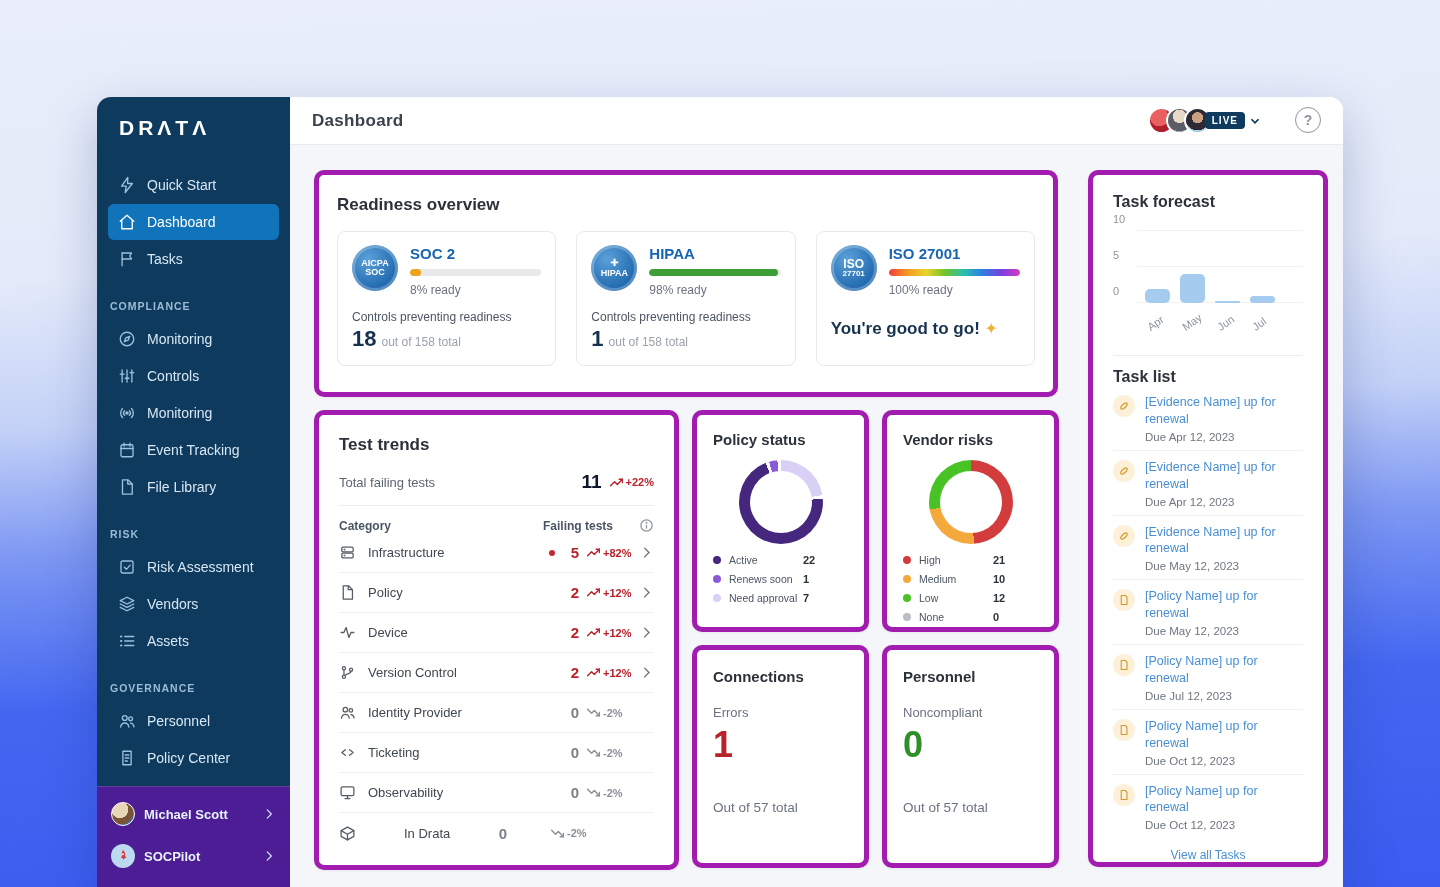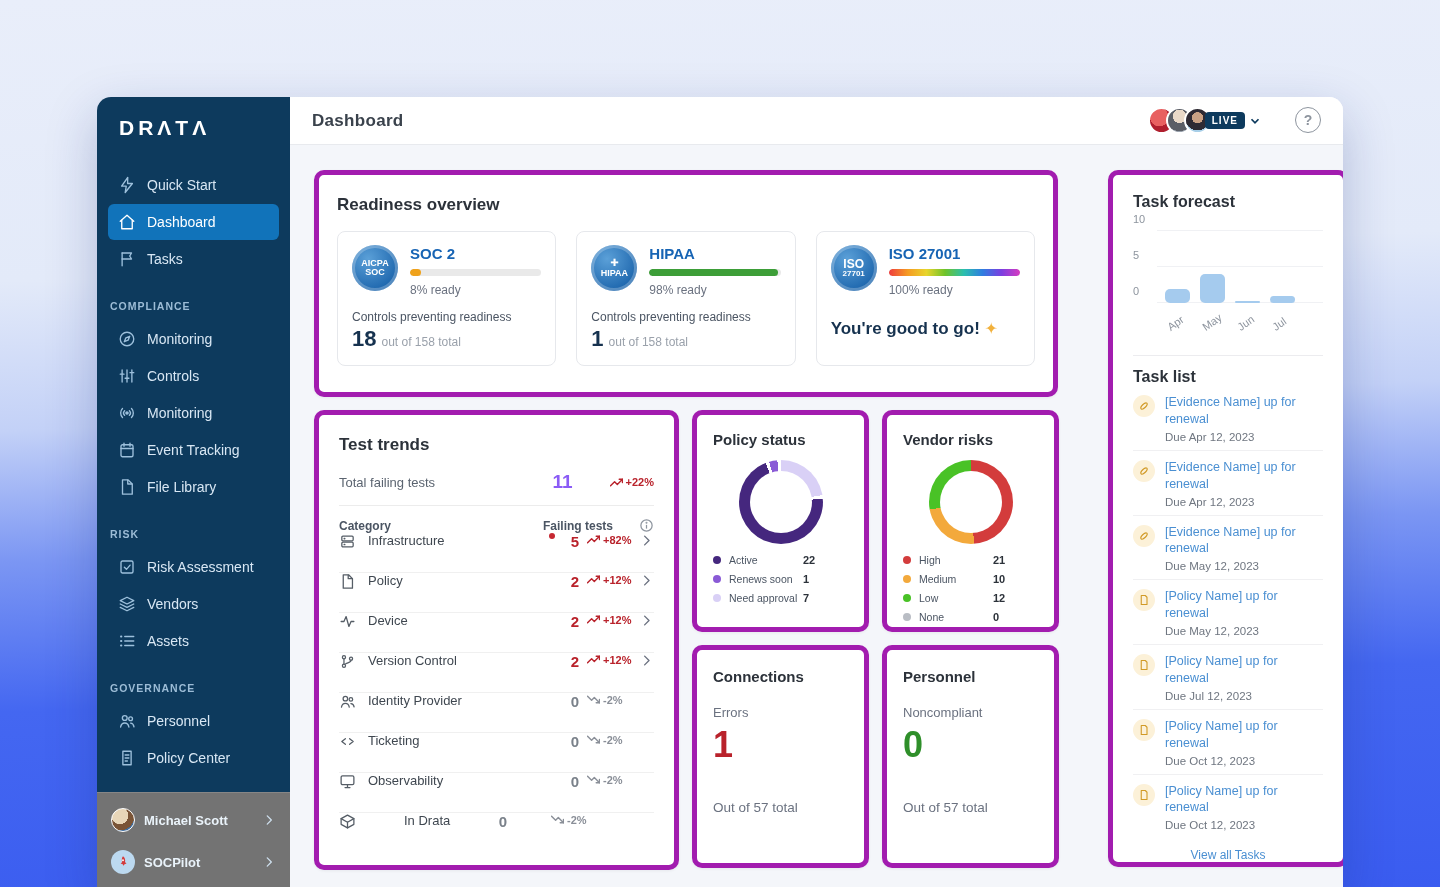--- a/index.html
+++ b/index.html
@@ -17,21 +17,21 @@
   }
   
   .sidebar { width:193px; min-width:193px; background:#0d3a5d; display:flex; flex-direction:column; color:#d6e6f4; }
   .logo { font-size:21px; font-weight:bold; color:#fff; letter-spacing:4px; padding:19px 0 0 22px; }
   .nav { flex:1; overflow:hidden; padding-top:26px; }
   .nav-section-label { font-size:10.5px; letter-spacing:1px; color:#9cbcd6; padding:22px 0 8px 13px; font-weight:bold; }
   .nav-item { display:flex; align-items:center; gap:11px; height:36px; margin:1px 11px; padding:0 10px; border-radius:6px; font-size:14px; color:#d8e7f4; cursor:pointer; }
   .nav-item .ic { width:18px; height:18px; color:#9dc0dc; flex:0 0 18px; display:flex; }
   .nav-item.active { background:#1173ba; color:#fff; }
   .nav-item.active .ic { color:#fff; }
-  .sb-footer { border-top:1px solid rgba(255,255,255,.14); background:#737373; padding:6px 0 4px; }
+  .sb-footer { border-top:1px solid rgba(255,255,255,.14); background:#4c1d95; padding:6px 0 10px; }
   .sb-footer-row { display:flex; align-items:center; gap:9px; height:42px; padding:0 14px; font-size:13px; font-weight:bold; color:#eaf3fa; cursor:pointer; }
   .sb-footer-row .spacer { flex:1; }
   .chev { width:14px; height:14px; color:#cfe0ee; display:flex; }
   .avatar-sm { width:24px; height:24px; border-radius:50%; flex:0 0 24px; }
   .avatar-michael { background:radial-gradient(circle at 35% 30%,#e8d6b8 0 40%,#7a5436 41% 70%,#3f6d9e 71%); border:1px solid #fff; }
   .avatar-socpilot { background:#bcd9f0; display:flex; align-items:center; justify-content:center; }
   
   .main { flex:1; display:flex; flex-direction:column; background:#f4f6fa; }
   .topbar { height:48px; background:#fff; border-bottom:1px solid #e8eaee; display:flex; align-items:center; padding:0 22px; }
   .page-title { font-size:17px; font-weight:bold; color:#3a424c; letter-spacing:.3px; }
@@ -64,30 +64,30 @@
   .fw-fill { height:100%; border-radius:4px; }
   .fw-pct { font-size:12px; color:#6b7280; margin-top:7px; }
   .fw-sub { font-size:12px; color:#4b5563; margin-top:13px; }
   .fw-count { margin-top:2px; }
   .fw-count .n { font-size:22px; font-weight:bold; color:#16324f; }
   .fw-count .s { font-size:12px; color:#9aa1ab; margin-left:5px; }
   .fw-msg { font-size:17px; font-weight:bold; color:#16324f; margin-top:22px; }
   .sparkle { color:#f2b13c; font-size:16px; }
   
   #testtrends { left:24px; top:265px; width:365px; height:460px; padding:20px 20px 10px; }
-  .tt-total { display:flex; align-items:center; margin-top:16px; padding-bottom:12px; border-bottom:1px solid #ececec;gap:29px; }
+  .tt-total { display:flex; align-items:center; margin-top:16px; padding-bottom:12px; border-bottom:1px solid #ececec; }
   .tt-total-label { font-size:13px; color:#5b6470; flex:1; }
-  .tt-total-value { font-size:19px; font-weight:bold; color:#8b5cf6; margin-right:8px; }
+  .tt-total-value { font-size:19px; font-weight:bold; color:#0f172a; margin-right:8px; }
   .trend { display:flex; align-items:center; gap:3px; font-size:11px; font-weight:bold; }
   .trend.up { color:#b9222b; } .trend.down { color:#8a8f98; }
   .trend svg { width:13px; height:13px; }
   .tt-head { display:flex; align-items:center; margin-top:12px; font-size:12px; font-weight:bold; color:#4b5563; }
   .tt-head .c1 { flex:1; } .tt-head .c2 { }
   .info-ic { width:15px; height:15px; color:#8d949e; margin-left:26px; display:flex; }
-  .tt-row { display:flex; align-items:flex-start; height:40px; border-bottom:1px solid #f0f0f0; cursor:pointer; }
+  .tt-row { display:flex; align-items:center; height:40px; border-bottom:1px solid #f0f0f0; cursor:pointer; }
   .tt-row:last-child { border-bottom:none;gap:36px; }
   .tt-row .ic { width:17px; height:17px; color:#555d66; margin-right:12px; display:flex; }
   .tt-row .lbl { flex:1; font-size:13px; color:#3f4750; }
   .tt-dot { width:6px; height:6px; border-radius:50%; background:#c62832; margin-right:4px; }
   .tt-val { font-size:15px; font-weight:bold; width:20px; text-align:right; margin-right:8px; }
   .tt-val.red { color:#b9222b; } .tt-val.gray { color:#7a818a; }
   .tt-trend { width:52px; }
   .tt-chev { width:15px; height:15px; color:#6b7280; display:flex; }
   
   .donut-card { width:177px; height:222px; padding:16px; }
@@ -101,21 +101,21 @@
   .legend-label { font-size:10.5px; color:#4b5563; width:74px; }
   .legend-value { font-size:11px; font-weight:bold; color:#2c323a; }
   
   .stat-card { width:177px; height:223px; padding:18px 16px; }
   #connections { left:402px; top:500px; } #personnel { left:592px; top:500px; }
   .stat-label { font-size:13px; color:#6b7280; margin-top:20px; }
   .stat-value { font-size:36px; font-weight:bold; margin-top:4px; }
   .stat-value.red { color:#b9222b; } .stat-value.green { color:#2f8f2a; }
   .stat-total { font-size:13.5px; color:#6b7280; margin-top:34px; }
   
-  #rightcol { left:818px; top:25px; width:240px; height:697px; padding:18px 20px 14px; overflow:hidden; }
+  #rightcol { left:798px; top:25px; width:240px; height:697px; padding:18px 20px 14px; overflow:hidden; }
   .forecast-chart { position:relative; height:128px; margin-top:10px; }
   .fc-grid { position:absolute; left:24px; right:0; border-top:1px solid #f0f1f4; }
   .fc-ytick { position:absolute; left:0; font-size:11px; color:#8d949e; transform:translateY(-6px); }
   .fc-bars { position:absolute; left:32px; right:4px; bottom:46px; height:72px; display:flex; align-items:flex-end; gap:10px; }
   .fc-bar { width:25px; background:#a5cbee; border-radius:5px; }
   .fc-xlabels { position:absolute; left:32px; right:4px; bottom:14px; display:flex; gap:10px; }
   .fc-xlabel { width:25px; font-size:11px; color:#8d949e; transform:rotate(-35deg); transform-origin:top left; white-space:nowrap; margin-top:4px; }
   .rc-sep { border-top:1px solid #ececef; margin:6px 0 12px; }
   .task-item { display:flex; gap:10px; padding:8px 0 7px; border-bottom:1px solid #f0f0f2; }
   .task-item:last-of-type { border-bottom:none; }

